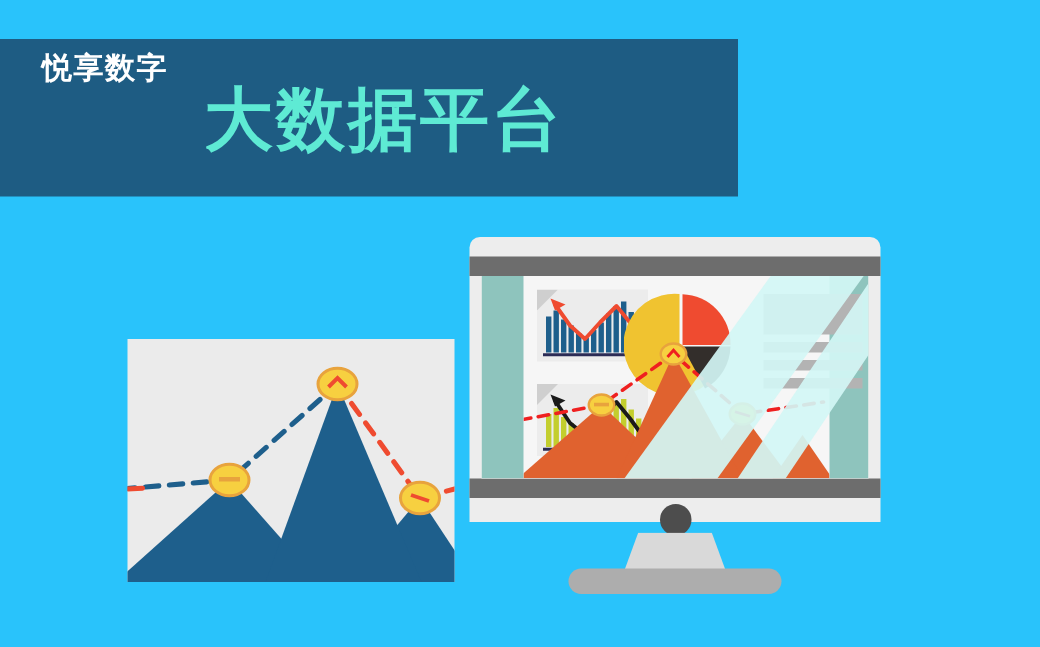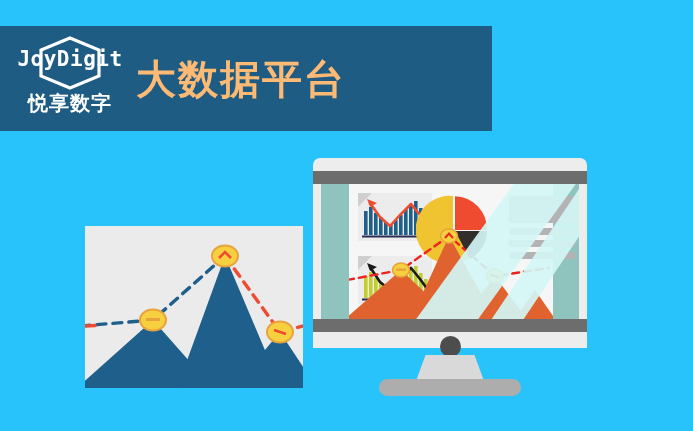--- a/index.html
+++ b/index.html
@@ -32,21 +32,21 @@
     font-family:"DejaVu Sans Mono","Liberation Mono",monospace;
     white-space:nowrap;
   }
   .logo-sub{
     margin-top:-2px;
     color:#ffffff;font-size:20px;font-weight:bold;letter-spacing:1px;
     white-space:nowrap;
   }
   .banner-title{
     position:absolute;left:136px;top:50%;transform:translateY(-50%);
-    color:#fdba74;font-size:40px;font-weight:bold;letter-spacing:2px;
+    color:#5eead4;font-size:46px;font-weight:bold;letter-spacing:2px;
     white-space:nowrap;line-height:1;
   }
 
   
   .left-card{
     position:absolute;left:85px;top:226px;width:218px;height:162px;
     background:#ebebeb;
   }
   .left-card svg, .monitor svg{display:block;}
 
@@ -92,26 +92,20 @@
   .mountain-wrap{position:absolute;left:28px;top:40px;width:204px;height:95px;overflow:hidden;}
 </style>
 </head>
 <body>
 
 <div id="stage">
 
   <div class="banner">
 
     <div class="logo-block">
-      <div class="logo-mark">
-        <svg width="108" height="58" viewBox="0 0 108 58" aria-hidden="true">
-          <polygon points="54,4 83,16 83,42 54,54 25,42 25,16" fill="none" stroke="#ffffff" stroke-width="3.2"></polygon>
-        </svg>
-        <div class="logo-word">JoyDigit</div>
-      </div>
       <div class="logo-sub">悦享数字</div>
     </div>
 
     <div class="banner-title">大数据平台</div>
   </div>
 
   <div class="left-card">
     <svg width="218" height="162" viewBox="0 0 218 162" aria-hidden="true">
 
       <polygon points="-8,162 68,94 128,162" fill="#1e5f8c"></polygon>

